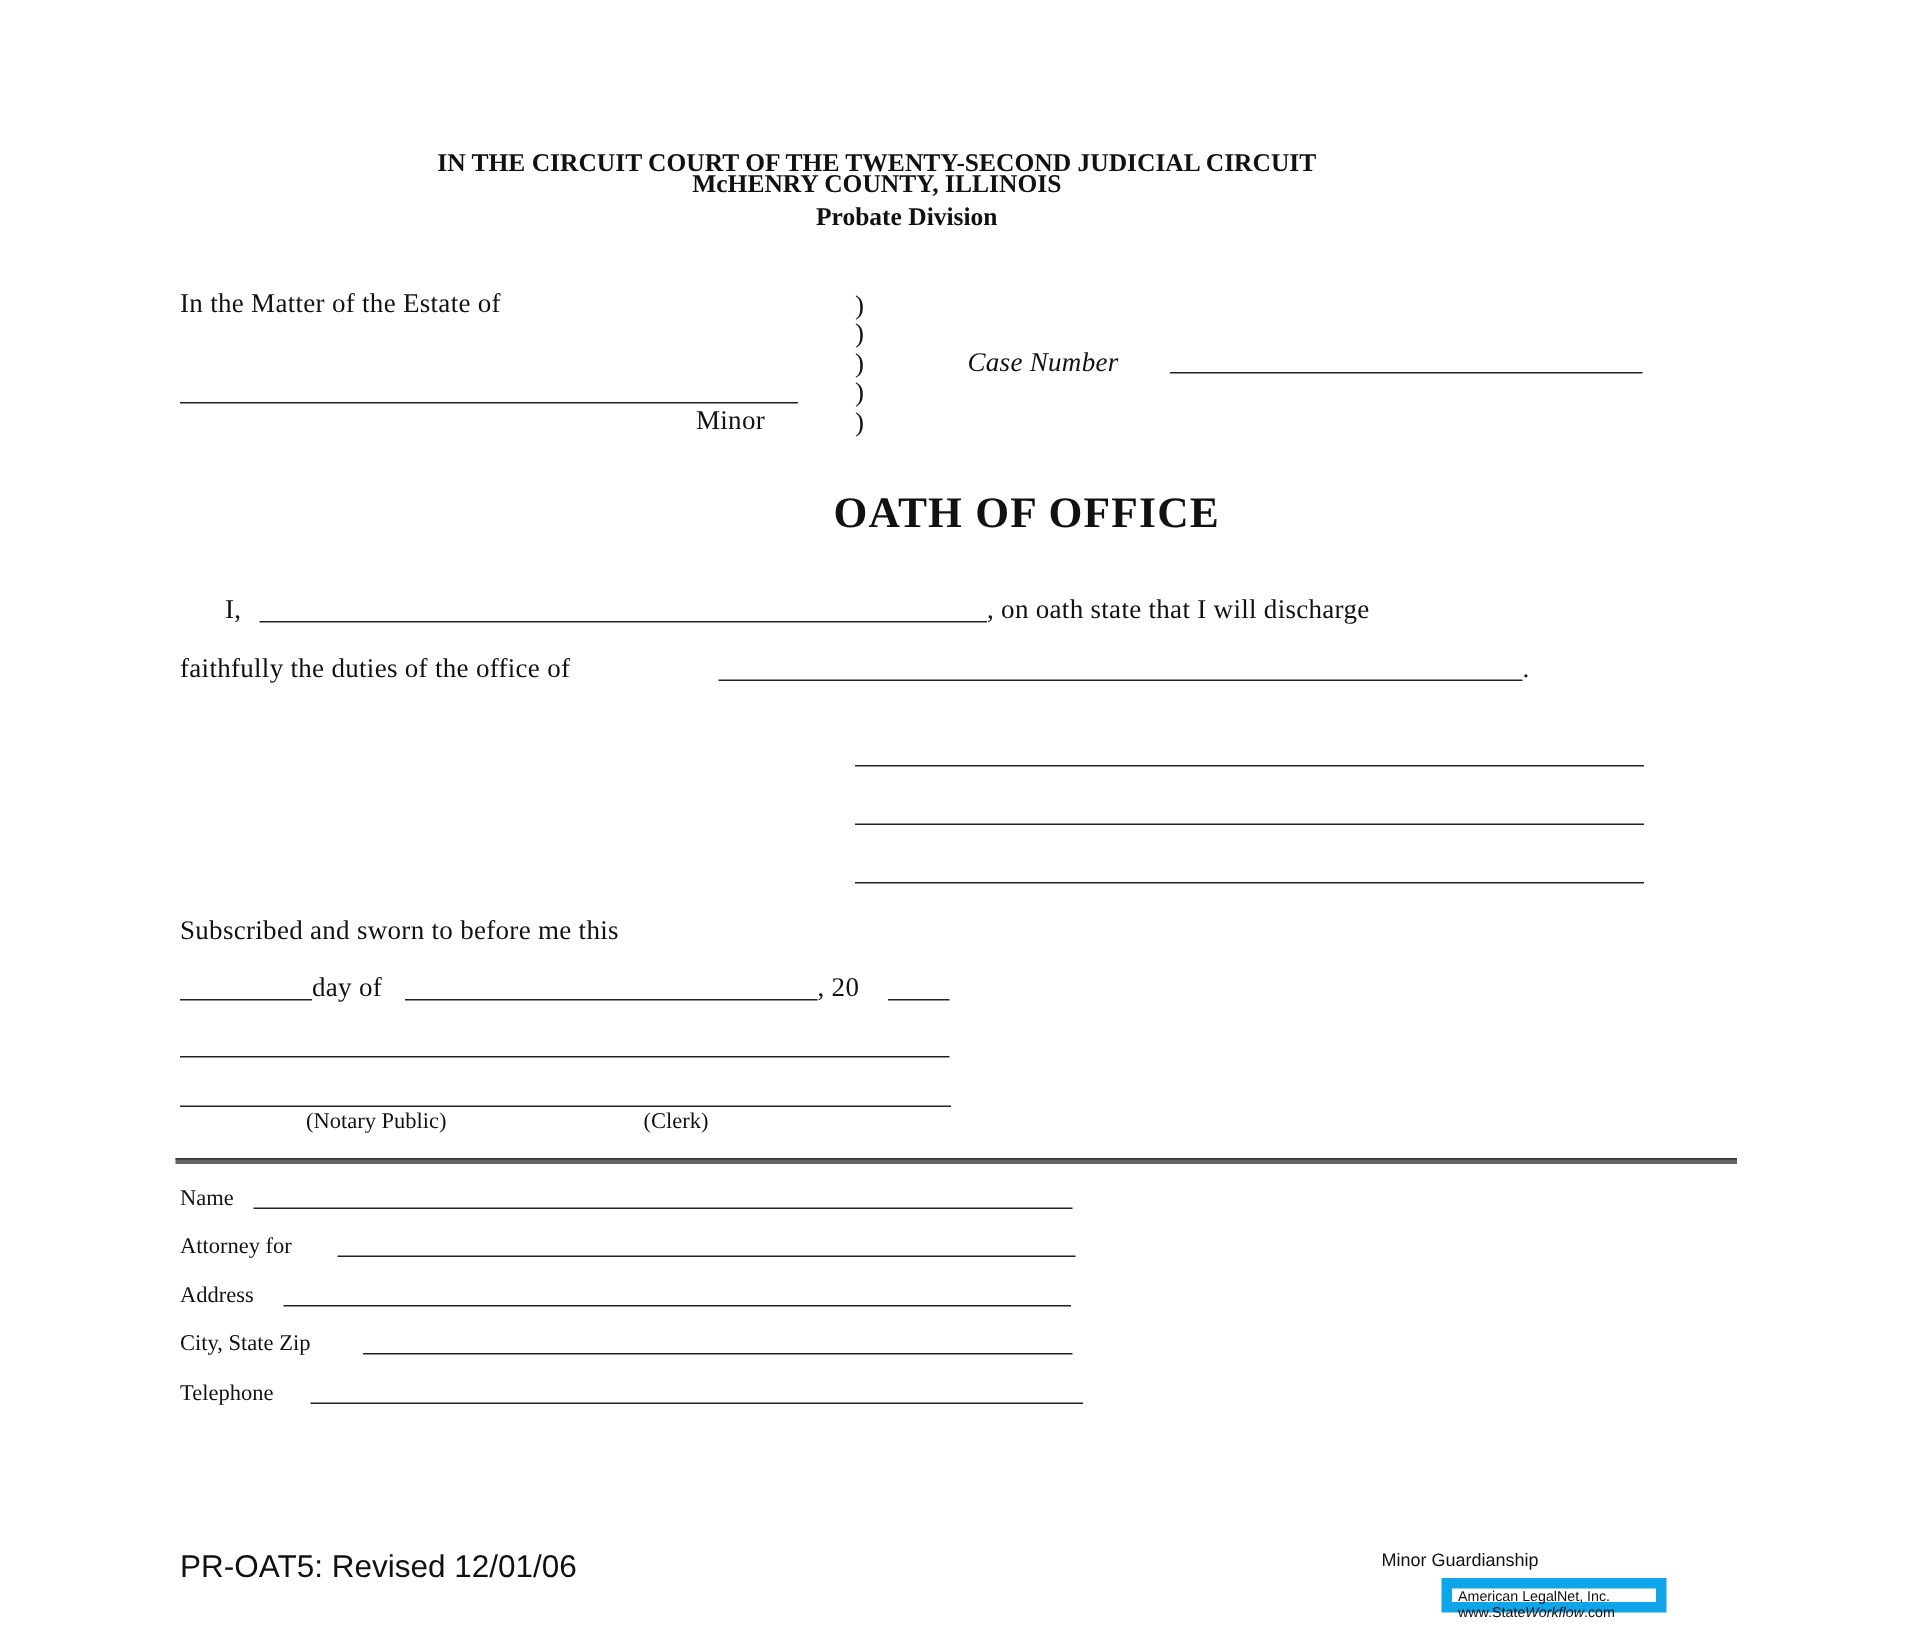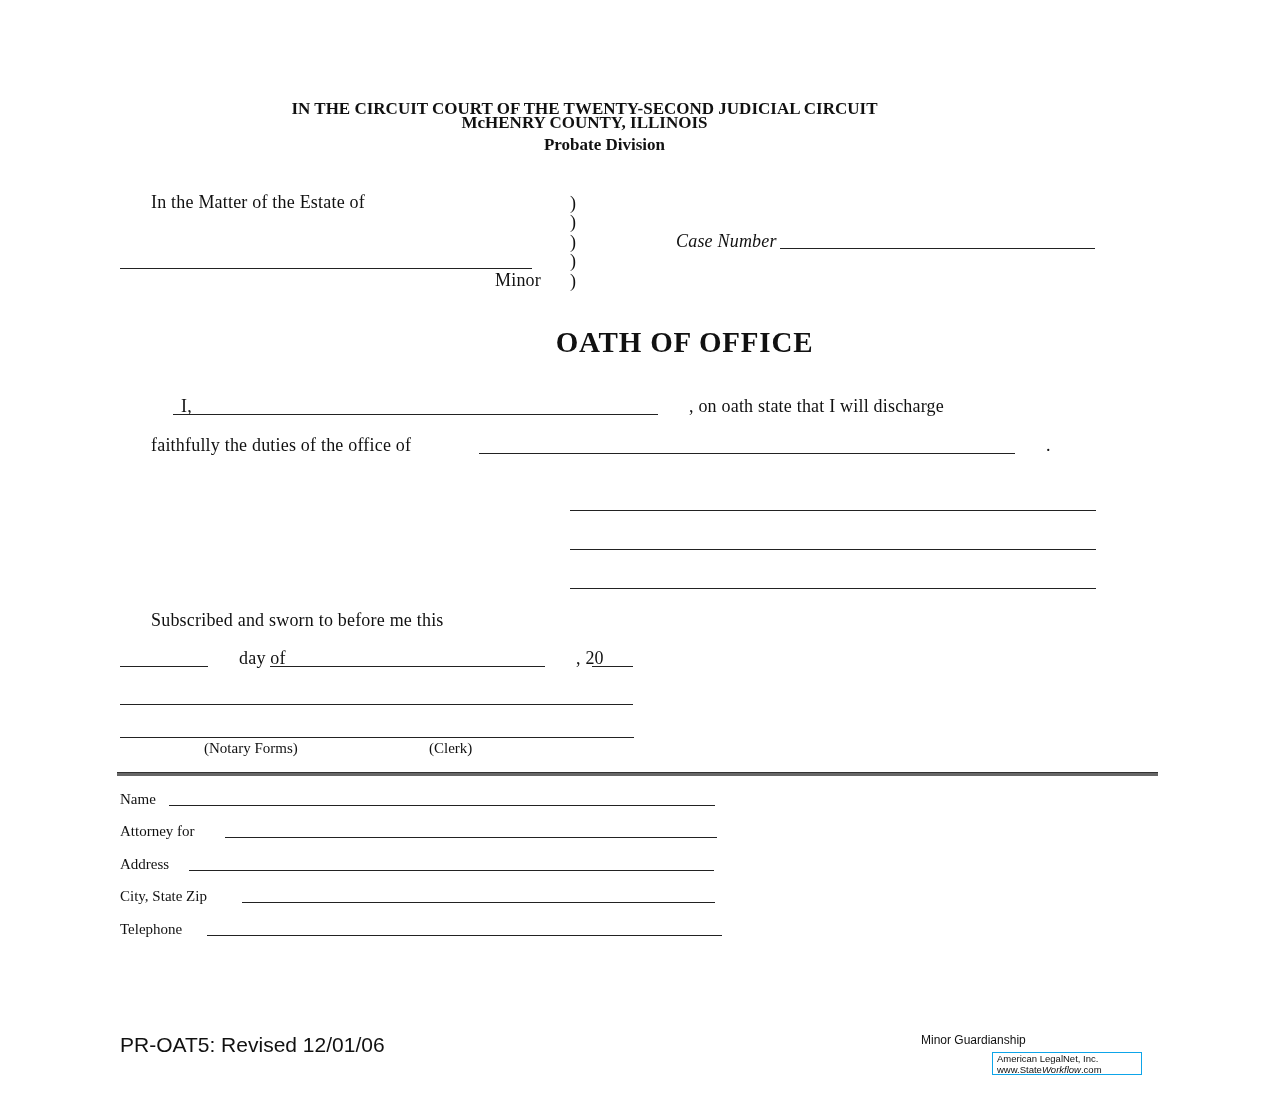--- a/index.html
+++ b/index.html
@@ -2,28 +2,28 @@
 <html><head>
   <meta charset="utf-8">
   <style>
     html, body { margin: 0; padding: 0; background: #ffffff; }
     body {
       width: 1275px; height: 1100px; position: relative; overflow: hidden;
       font-family: "Liberation Serif", "DejaVu Serif", serif; color: #111;
     }
     .abs { position: absolute; white-space: nowrap; }
     .hdr { left: 0; width: 1169px; text-align: center; font-weight: bold; font-size: 17px; line-height: 18px; }
-    .body-text { font-size: 18px; letter-spacing: 0.2px; margin-left: 31px; }
+    .body-text { font-size: 18px; letter-spacing: 0.2px; }
     .paren { font-size: 18px; }
     .hline { position: absolute; height: 0; border-top: 1.3px solid #222; }
     .title { left: 0; width: 1275px; text-align: center; font-weight: bold; font-size: 29px; letter-spacing: 0.8px; }
     .small { font-size: 15px; }
     .sans { font-family: "Liberation Sans", "DejaVu Sans", sans-serif; }
     .rule { position: absolute; left: 117px; width: 1041px; height: 3px; background: #666; border-top: 1px solid #333; }
-    .badge { position: absolute; left: 992px; top: 1052px; width: 150px; height: 23px; border: 1px solid #0ea5e9;
+    .badge { position: absolute; left: 961px; top: 1052px; width: 150px; height: 23px; border: 7px solid #0ea5e9;
       font-family: "Liberation Sans", "DejaVu Sans", sans-serif; font-size: 9.5px; line-height: 10.5px; padding: 1px 0 0 4px; box-sizing: border-box; }
     .badge em { font-style: italic; margin-top: 46px; }
   </style>
 </head>
 <body>
 
 <div class="abs hdr" style="top:100px;">IN THE CIRCUIT COURT OF THE TWENTY-SECOND JUDICIAL CIRCUIT</div>
 <div class="abs hdr" style="top:114px;">McHENRY COUNTY, ILLINOIS</div>
 <div class="abs hdr" style="top:136px;margin-left:20px;">Probate Division</div>
 
@@ -77,21 +77,21 @@
 <div class="abs" style="left:270px; top:652px; width:275px; height:14px; border-bottom:1.3px solid #222;">
   <span></span>
 </div>
 <div class="abs body-text" style="left:545px; top:648px;">, 20</div>
 <div class="abs" style="left:592px; top:652px; width:41px; height:14px; border-bottom:1.3px solid #222;">
   <span></span>
 </div>
 
 <div class="hline" style="left:120px; top:704px; width:513px;"></div>
 <div class="hline" style="left:120px; top:737px; width:514px;"></div>
-<div class="abs small" style="left:204px; top:740px;">(Notary Forms)</div>
+<div class="abs small" style="left:204px; top:740px;">(Notary Public)</div>
 <div class="abs small" style="left:429px; top:740px;">(Clerk)</div>
 
 <div class="rule" style="top:772px;"></div>
 
 <div class="abs small" style="left:120px; top:791px;">Name</div>
 <div class="abs" style="left:169px; top:792px; width:546px; height:13px; border-bottom:1.2px solid #222;">
   <span></span>
 </div>
 
 <div class="abs small" style="left:120px; top:823px;">Attorney for</div>

